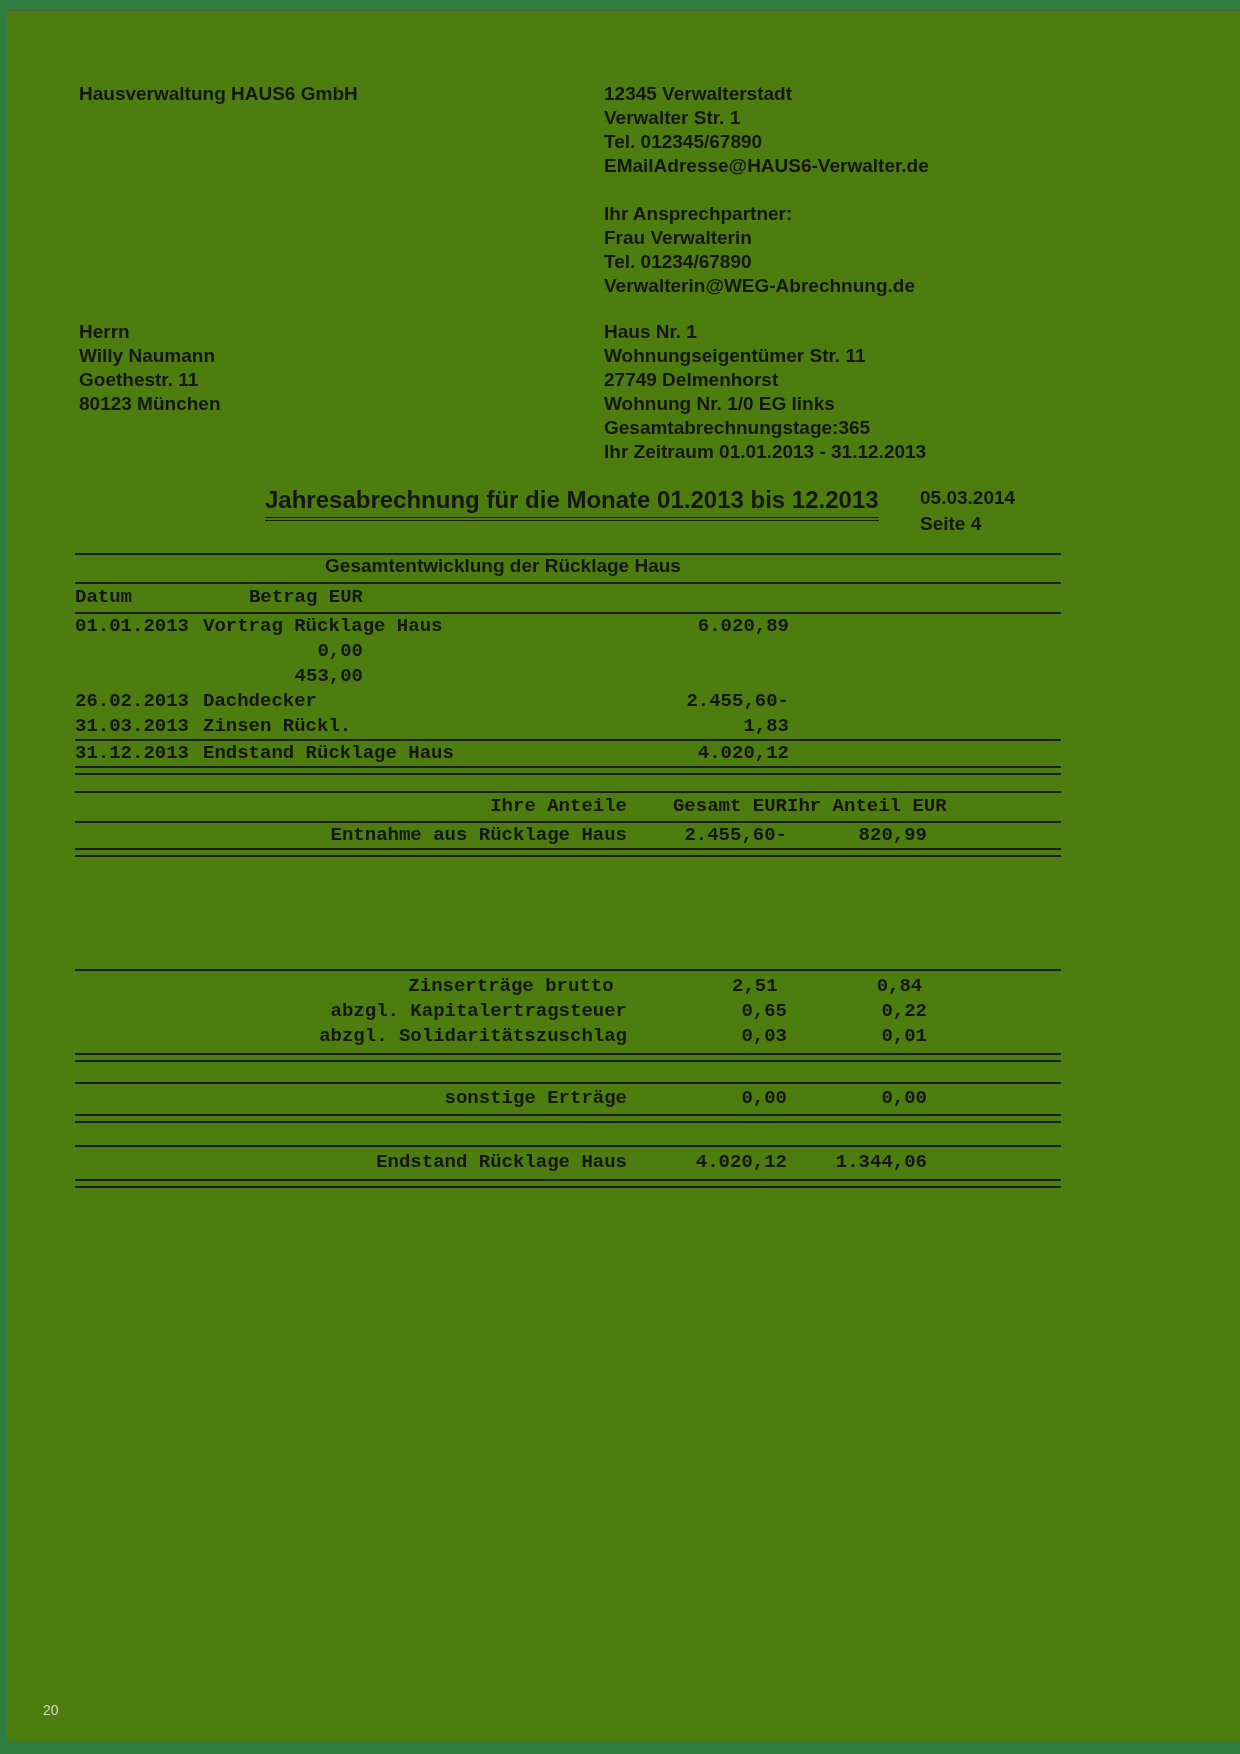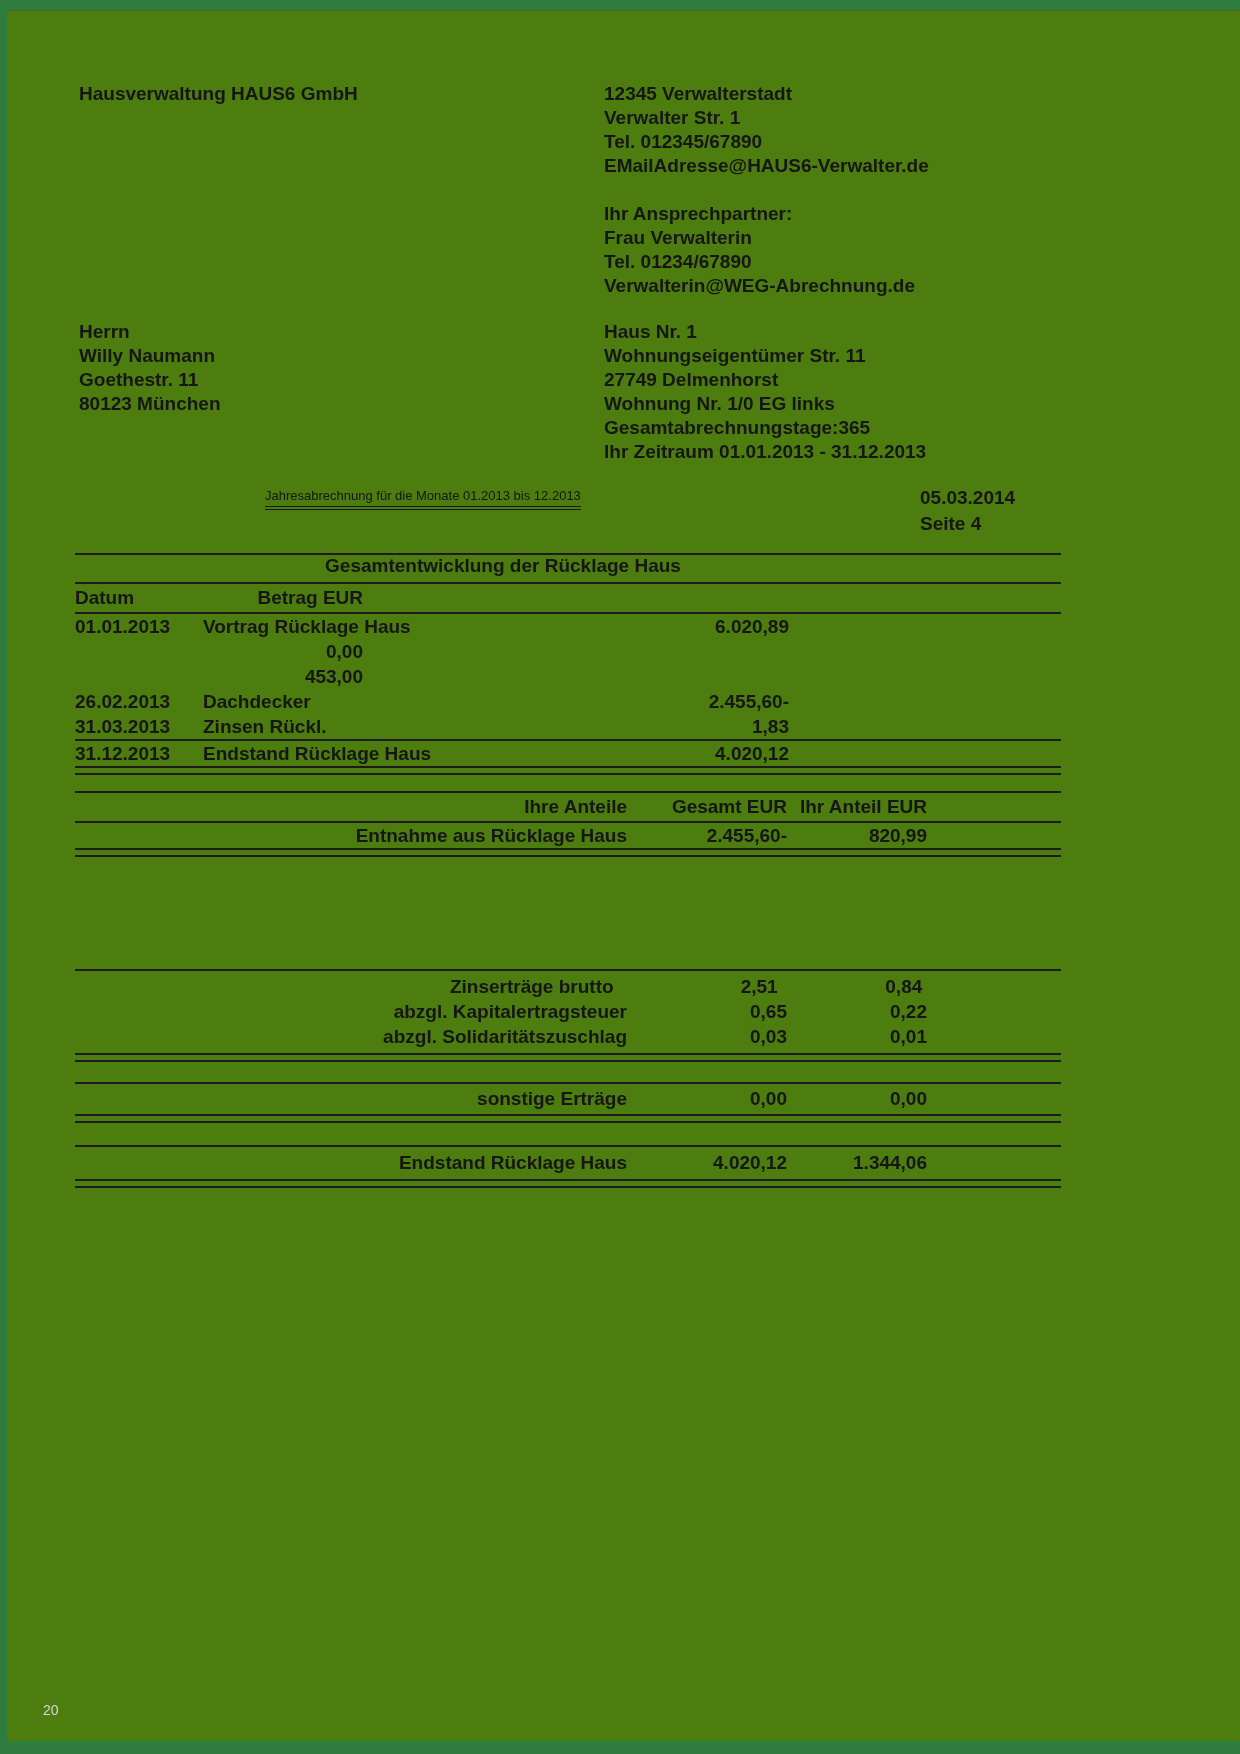--- a/index.html
+++ b/index.html
@@ -16,34 +16,34 @@
     color:#161616;
     overflow:hidden;
   }
   .scanline{position:absolute;left:0;top:0;width:100%;height:1px;background:#4a4a4a;opacity:.55;}
   .b{font-weight:bold;font-size:19px;line-height:24px;}
   .abs{position:absolute;}
   .blk div{font-weight:bold;font-size:19px;line-height:24px;white-space:nowrap;}
 
   .title-wrap{position:absolute;left:258px;top:476px;}
   .doc-title{
-    display:inline-block;font-weight:normal;font-size:13px;
+    display:inline-block;font-weight:bold;font-size:24px;
     padding-bottom:3px;border-bottom:4px double #1a1a1a;white-space:nowrap;
   }
   .title-date{position:absolute;left:913px;top:476px;}
   .title-page{position:absolute;left:913px;top:502px;}
 
   .main{position:absolute;left:68px;top:543px;width:986px;}
   .rule{border-top:2px solid #1c1c1c;height:0;}
   .rule-double{height:5px;border-top:2px solid #1c1c1c;border-bottom:2px solid #1c1c1c;}
   .sec-title{
     text-align:center;font-weight:bold;font-size:19px;
     padding:0 0 5px 0;margin-right:130px;
   }
-  .trow{display:flex;align-items:baseline;padding:2px 0;}
+  .trow{display:flex;align-items:baseline;padding:2px 0;font-family:Liberation Mono, monospace;}
   .trow > div{font-weight:bold;font-size:19px;line-height:21px;white-space:nowrap;}
   .c-date{width:128px;}
   .c-book{width:426px;}
   .c-amt{width:160px;text-align:right;}
   .c-sp{width:272px;}
   .s-label{width:552px;text-align:right;}
   .s-total{width:160px;text-align:right;}
   .s-share{width:140px;text-align:right;}
   .s-sp{width:134px;}
   .pad-hdr{padding:3px 0 4px 0;}

